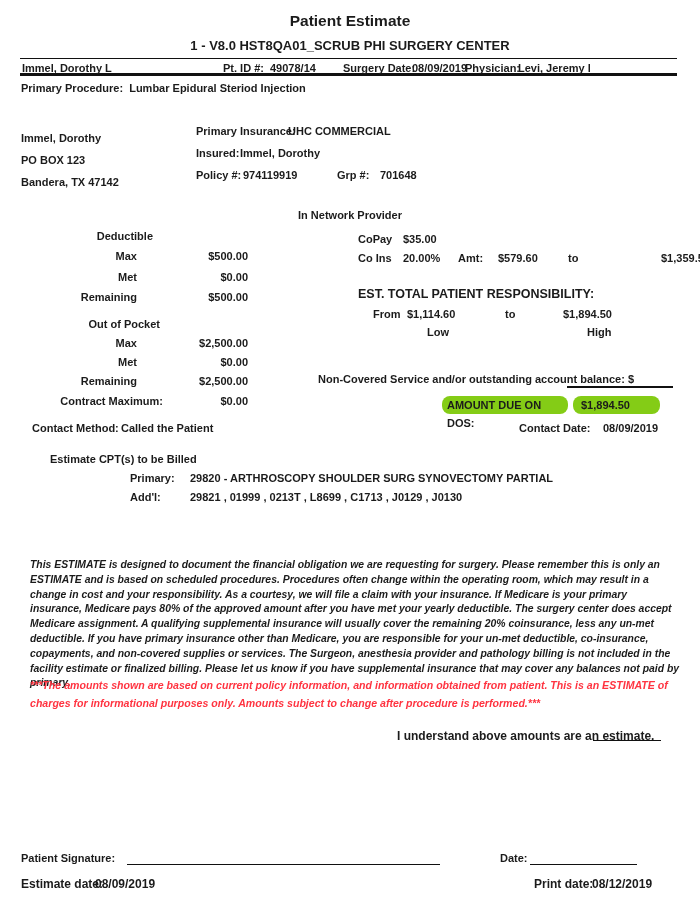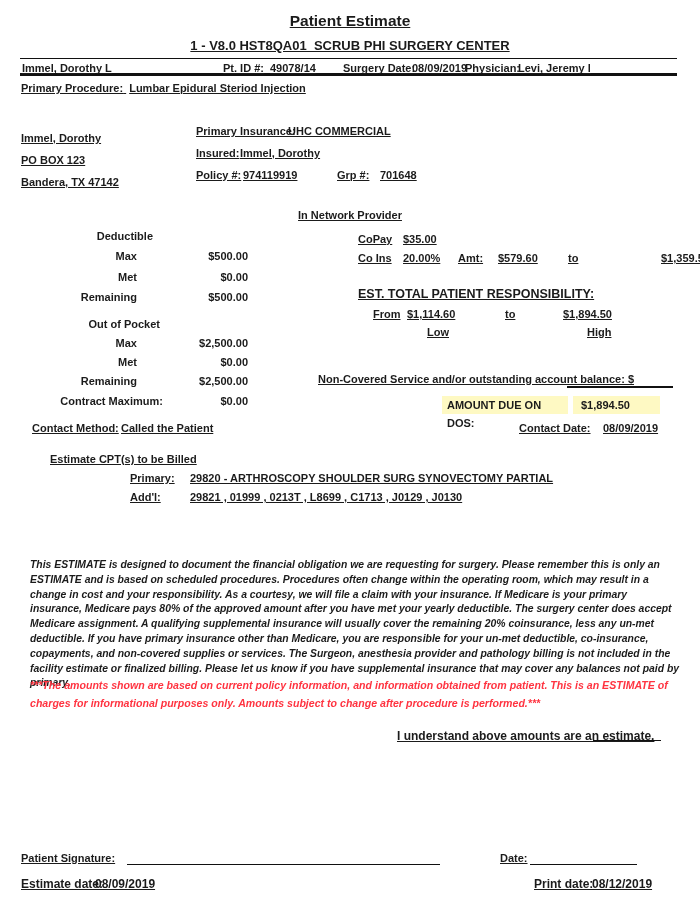--- a/index.html
+++ b/index.html
@@ -2,33 +2,33 @@
 <html><head>
 <meta charset="utf-8">
 <style>
   * { margin:0; padding:0; box-sizing:border-box; }
   html,body { background:#ffffff; }
   .sheet {
     position:relative; width:700px; height:906px; background:#fff;
     font-family:"Liberation Sans", sans-serif; font-weight:bold;
     color:#1b1b1b; font-size:11px; overflow:hidden;
   }
-  .abs { position:absolute; white-space:nowrap;text-decoration:underline; }
+  .abs { position:absolute; white-space:nowrap; }
   .ctr { left:0; width:700px; text-align:center; }
   .title { font-size:15.5px; }
   .sub { font-size:13px; }
   .cell { position:absolute; text-align:right; white-space:nowrap; }
   .bar {
     position:absolute; left:20px; top:58px; width:657px; height:18px;
     border-top:1px solid #111; border-bottom:3px solid #111;
   }
   .bar .abs { top:3px; }
   .ul { position:absolute; border-bottom:1.5px solid #111; }
   .graybox {
-    position:absolute; background:#fef9c3; height:18px; line-height:18px;
+    position:absolute; background:#84cc16; height:18px; line-height:18px;border-radius:8px;
   }
   .esthead { font-size:12.5px; }
   .disclaimer {
     position:absolute; left:30px; top:558px; width:650px;
     font-style:italic; font-size:10.4px; line-height:14.8px; white-space:normal;
   }
   .rednote {
     position:absolute; left:30px; top:676px; width:645px;
     font-style:italic; font-size:10.6px; line-height:18px; white-space:normal;
     color:#ff3340;

